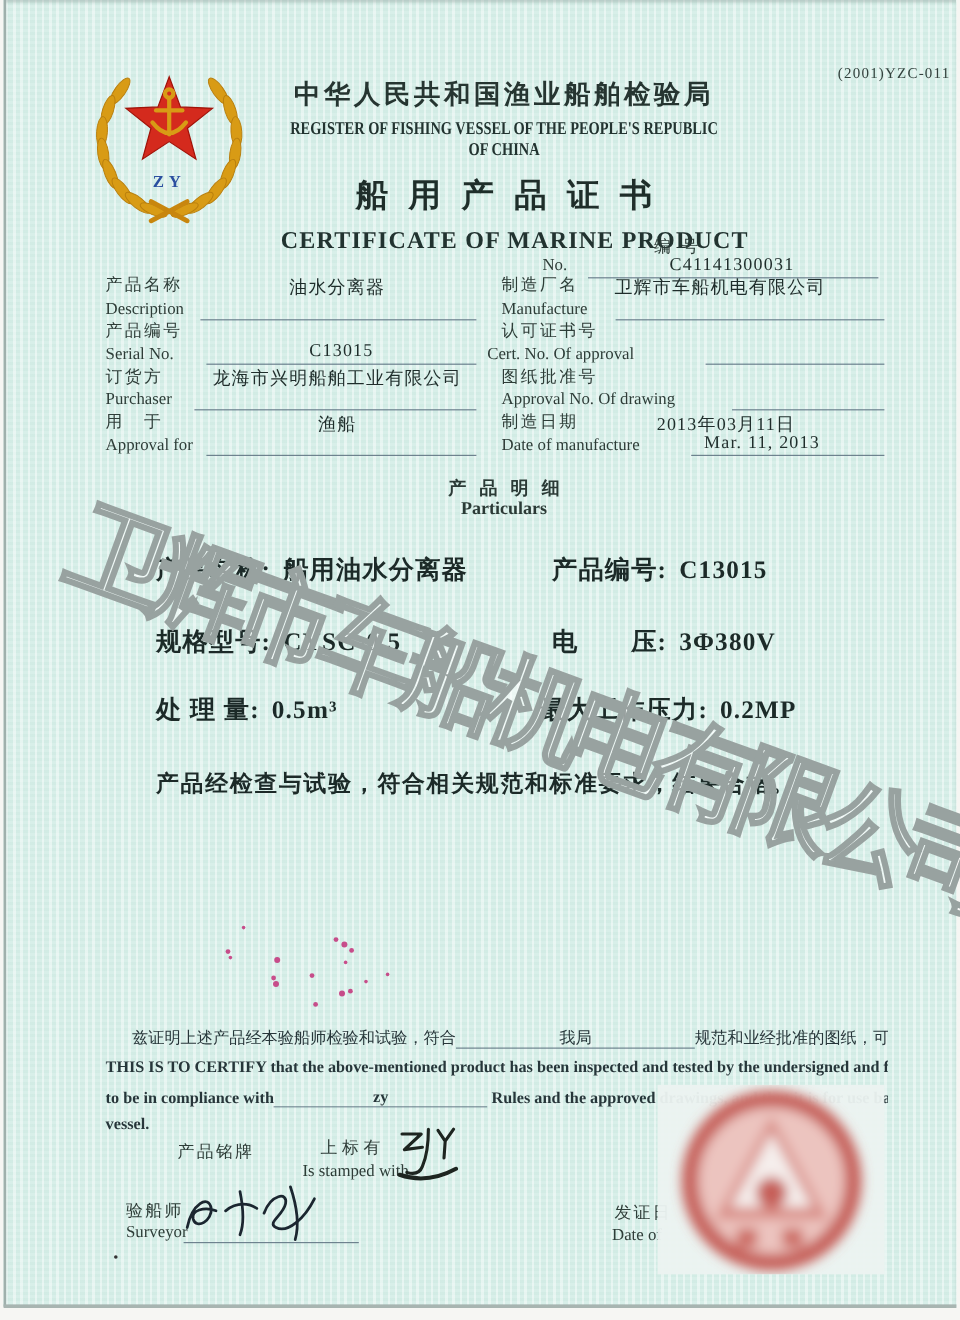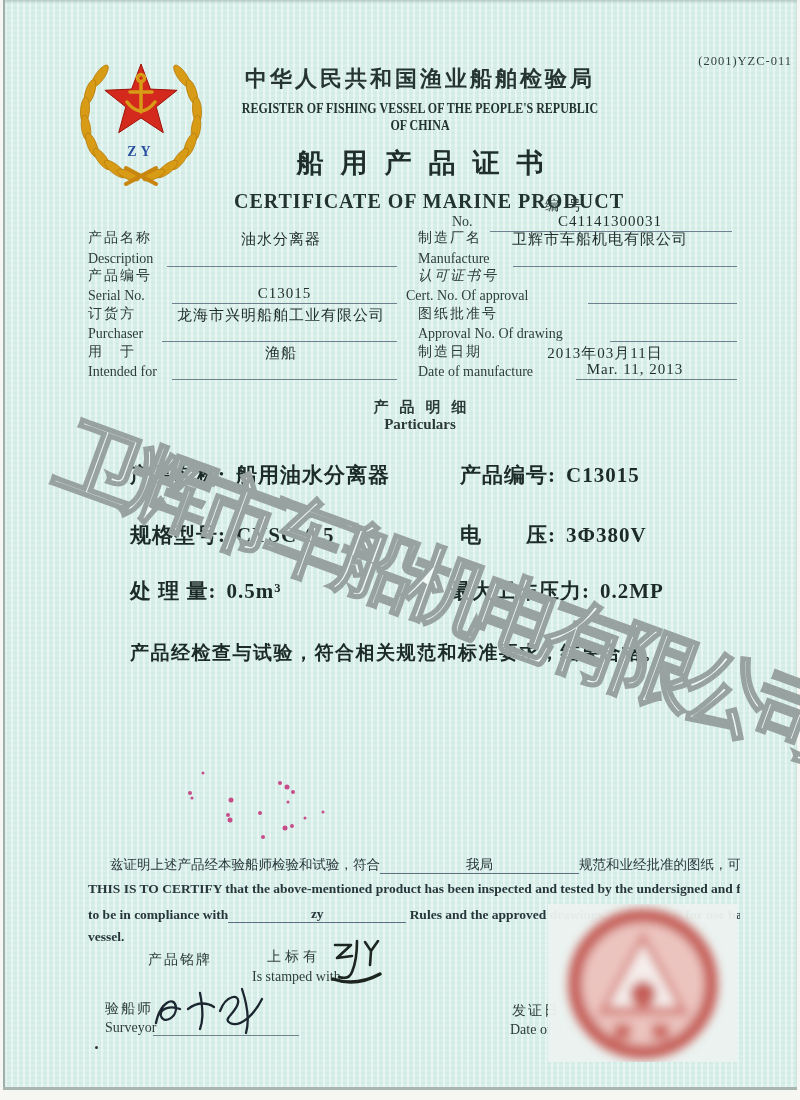--- a/index.html
+++ b/index.html
@@ -120,29 +120,29 @@
   <div class="abs fval content" style="left:172px;top:285px;width:225px;">C13015</div>
   <div class="ul content" style="left:172px;top:303px;width:225px;"></div>
 
   <div class="abs cnlabel content" style="left:88px;top:305px;">订货方</div>
   <div class="abs fval content" style="left:165px;top:306px;width:232px;">龙海市兴明船舶工业有限公司</div>
   <div class="abs enlabel content" style="left:88px;top:326px;">Purchaser</div>
   <div class="ul content" style="left:162px;top:341px;width:235px;"></div>
 
   <div class="abs cnlabel content" style="left:88px;top:343px;">用　于</div>
   <div class="abs fval content" style="left:165px;top:344px;width:232px;">渔船</div>
-  <div class="abs enlabel content" style="left:88px;top:364px;">Intended for</div>
+  <div class="abs enlabel content" style="left:88px;top:364px;">Approval for</div>
   <div class="ul content" style="left:172px;top:379px;width:225px;"></div>
 
   <div class="abs cnlabel content" style="left:418px;top:229px;">制造厂名</div>
   <div class="abs fval content" style="left:480px;top:230px;width:240px;">卫辉市车船机电有限公司</div>
   <div class="abs enlabel content" style="left:418px;top:251px;">Manufacture</div>
   <div class="ul content" style="left:513px;top:266px;width:224px;"></div>
 
-  <div class="abs cnlabel content" style="left:418px;top:267px;font-style:italic;">认可证书号</div>
+  <div class="abs cnlabel content" style="left:418px;top:267px;">认可证书号</div>
   <div class="abs enlabel content" style="left:406px;top:288px;">Cert. No. Of approval</div>
   <div class="ul content" style="left:588px;top:303px;width:149px;"></div>
 
   <div class="abs cnlabel content" style="left:418px;top:305px;">图纸批准号</div>
   <div class="abs enlabel content" style="left:418px;top:326px;">Approval No. Of drawing</div>
   <div class="ul content" style="left:610px;top:341px;width:127px;"></div>
 
   <div class="abs cnlabel content" style="left:418px;top:343px;">制造日期</div>
   <div class="abs fval content" style="left:500px;top:344px;width:210px;">2013年03月11日</div>
   <div class="abs enlabel content" style="left:418px;top:364px;">Date of manufacture</div>

